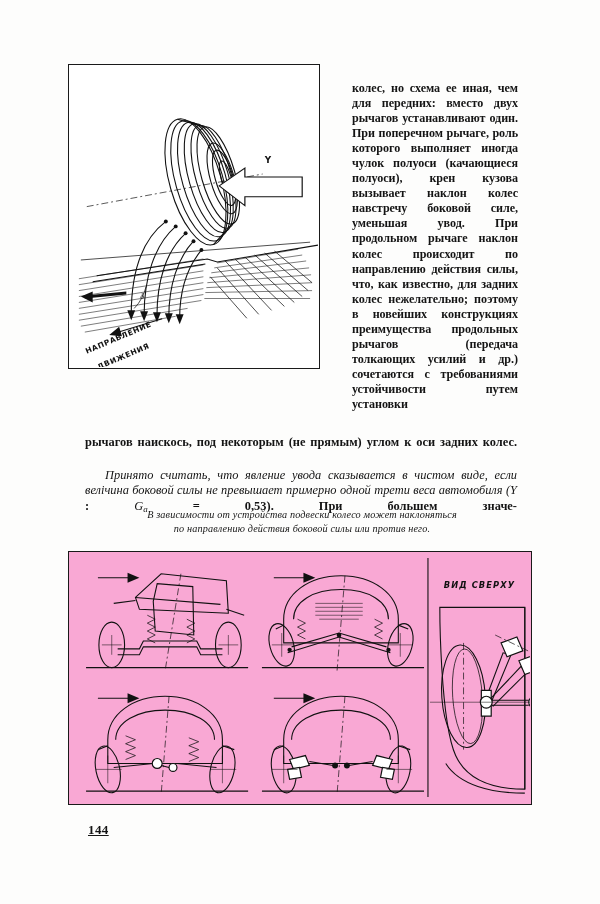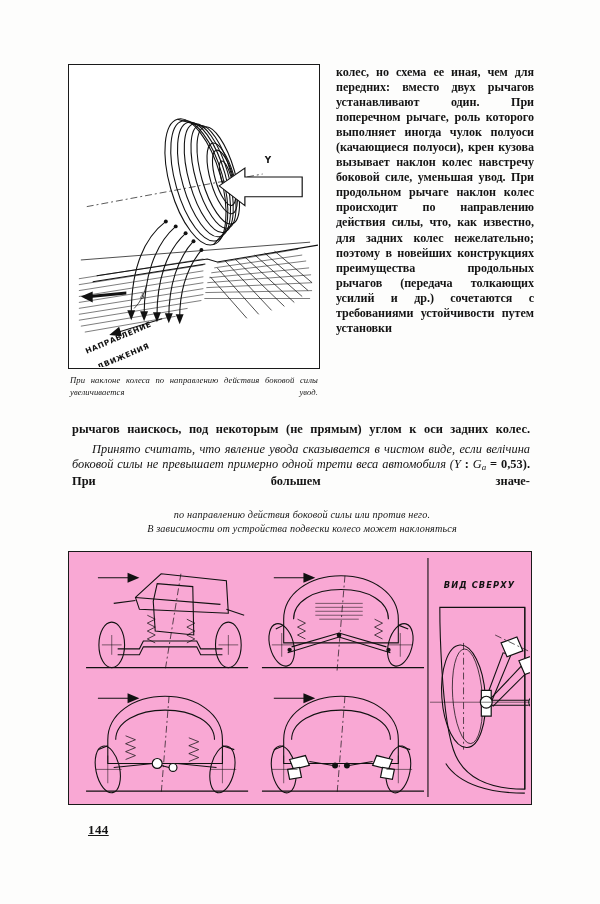--- a/index.html
+++ b/index.html
@@ -59,34 +59,34 @@
     flex: 1 1 auto;
     font-size: 12.1px;
     line-height: 1.245;
     text-align: justify;
     text-align-last: justify;
     font-weight: 700;
     letter-spacing: -.05px;
     word-spacing: .4px;
     padding-top: 1px;
   }
-  .col-text p { margin: 0; }
+  .col-text p { margin: 16px; }
 
   
   .body-text {
     position: absolute;
     left: 68px;
     top: 418px;
     width: 466px;
     font-size: 12.4px;
     line-height: 1.255;
     text-align: justify;
     text-align-last: justify;
   }
-  .body-text p { margin: 4px; font-weight: 700; }
+  .body-text p { margin: 17px; font-weight: 700; }
   .body-text p.italic {
     font-style: italic;
     font-weight: 400;
     text-indent: 20px;
     margin-top: 2px;
   }
   .body-text .last { text-align-last: justify; }
   .upright { font-style: normal; font-weight: 700; }
   .mathit { font-style: italic; font-family: "Liberation Serif", serif; font-weight: 400; }
   .sub { font-size: 0.72em; vertical-align: -0.28em; font-style: italic; }
@@ -266,36 +266,35 @@
             <path class="ln" d="M96 264 L44 264"></path>
             <polygon class="fill-k" points="40,264 52,259 52,269"></polygon>
           </g>
           <text class="lbl" transform="translate(18,292) rotate(-23)">НАПРАВЛЕНИЕ</text>
           <text class="lbl" transform="translate(30,308) rotate(-23)">ДВИЖЕНИЯ</text>
 
           <path class="fill-k" d="M16 233 L58 229 L58 232 L16 236 Z"></path>
           <polygon class="fill-k" points="12,234 24,229 24,240"></polygon>
         </svg>
       </div>
-      <div class="fig-caption">При наклоне колеса по направлению действия боковой силы увеличивается увод.</div>
     </div>
 
     <div class="col-text">
       <p>колес, но схема ее иная, чем для передних: вместо двух рычагов устанавливают один. При поперечном рычаге, роль которого выполняет иногда чулок полуоси (качающиеся полуоси), крен кузова вызывает наклон колес навстречу боковой силе, уменьшая увод. При продольном рычаге наклон колес происходит по направлению действия силы, что, как известно, для задних колес нежелательно; поэтому в новейших конструкциях преимущества продольных рычагов (передача толкающих усилий и др.) сочетаются с требованиями устойчивости путем установки</p>
     </div>
   </div>
 
   <div class="body-text">
     <p>рычагов наискось, под некоторым (не прямым) углом к оси задних колес.</p>
     <p class="italic last"><span>Принято считать, что явление увода сказывается в чистом виде, если велічина боковой силы не превышает примерно одной трети веса автомобиля (</span><span class="mathit">Y</span><span class="upright"> : </span><span class="mathit">G</span><span class="sub">a</span><span class="upright"> = 0,53</span><span class="upright">). При большем значе-</span></p>
   </div>
 
   <div class="fig2-caption">
+    <div>В зависимости от устройства подвески колесо может наклоняться</div>
     <div>по направлению действия боковой силы или против него.</div>
-    <div>В зависимости от устройства подвески колесо может наклоняться</div>
   </div>
 
   <div class="fig2">
     <svg viewBox="0 0 464 254" width="461" height="251">
 
       <g transform="translate(8,6)">
 
         <path class="ln" d="M20 20 L56 20"></path>
         <polygon class="fill-k" points="62,20 50,15 50,25"></polygon>
 

